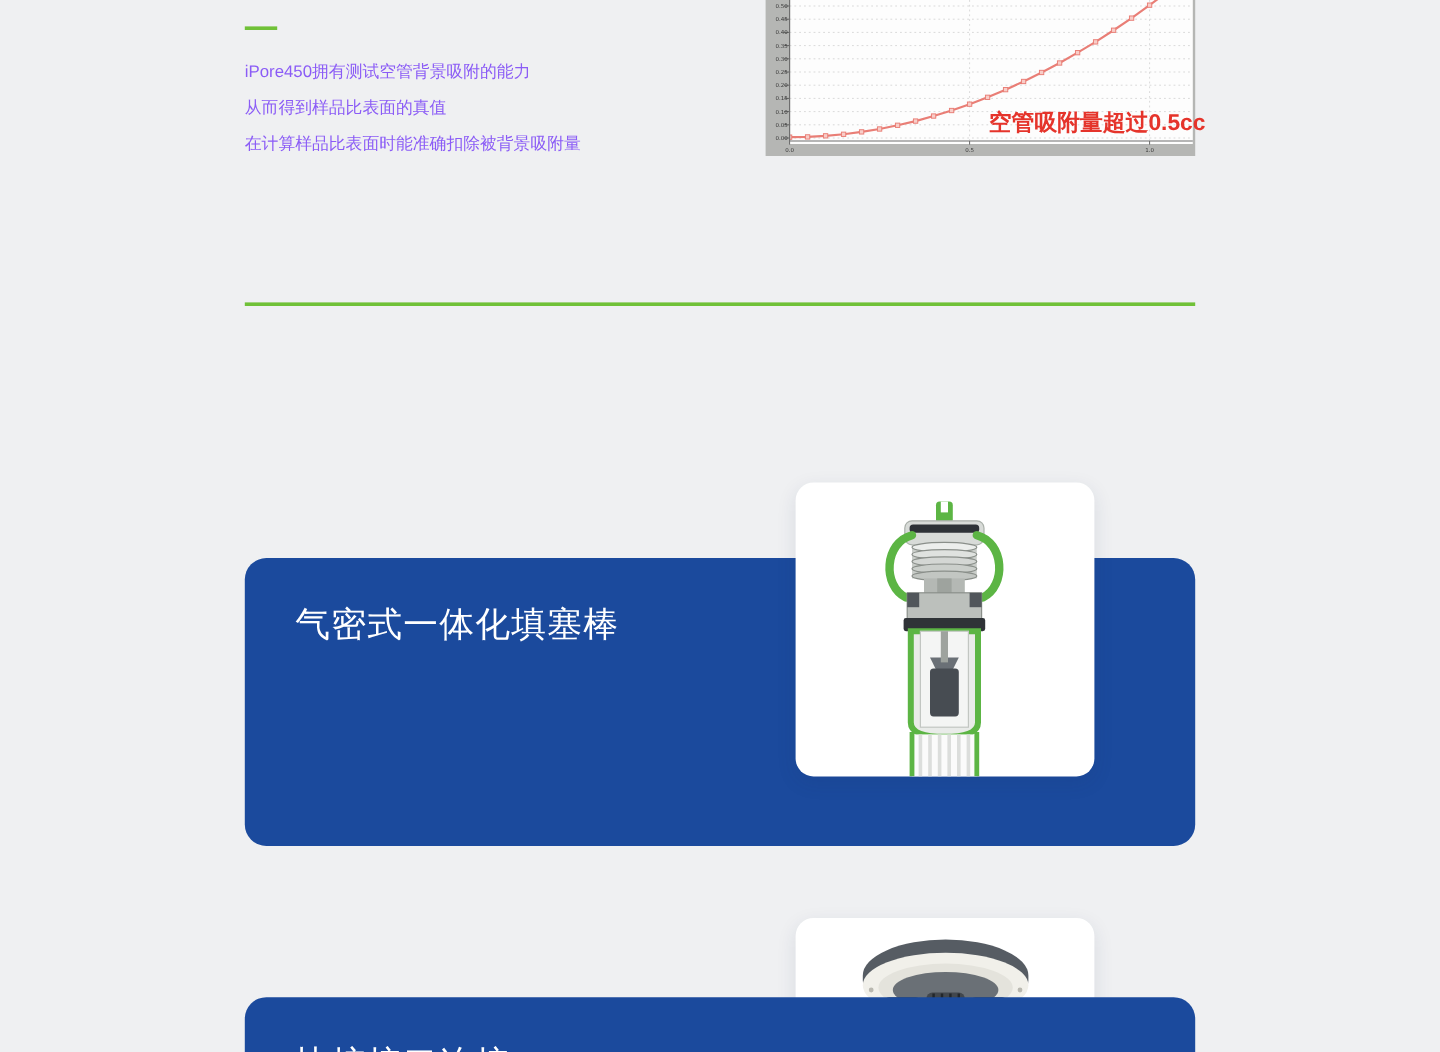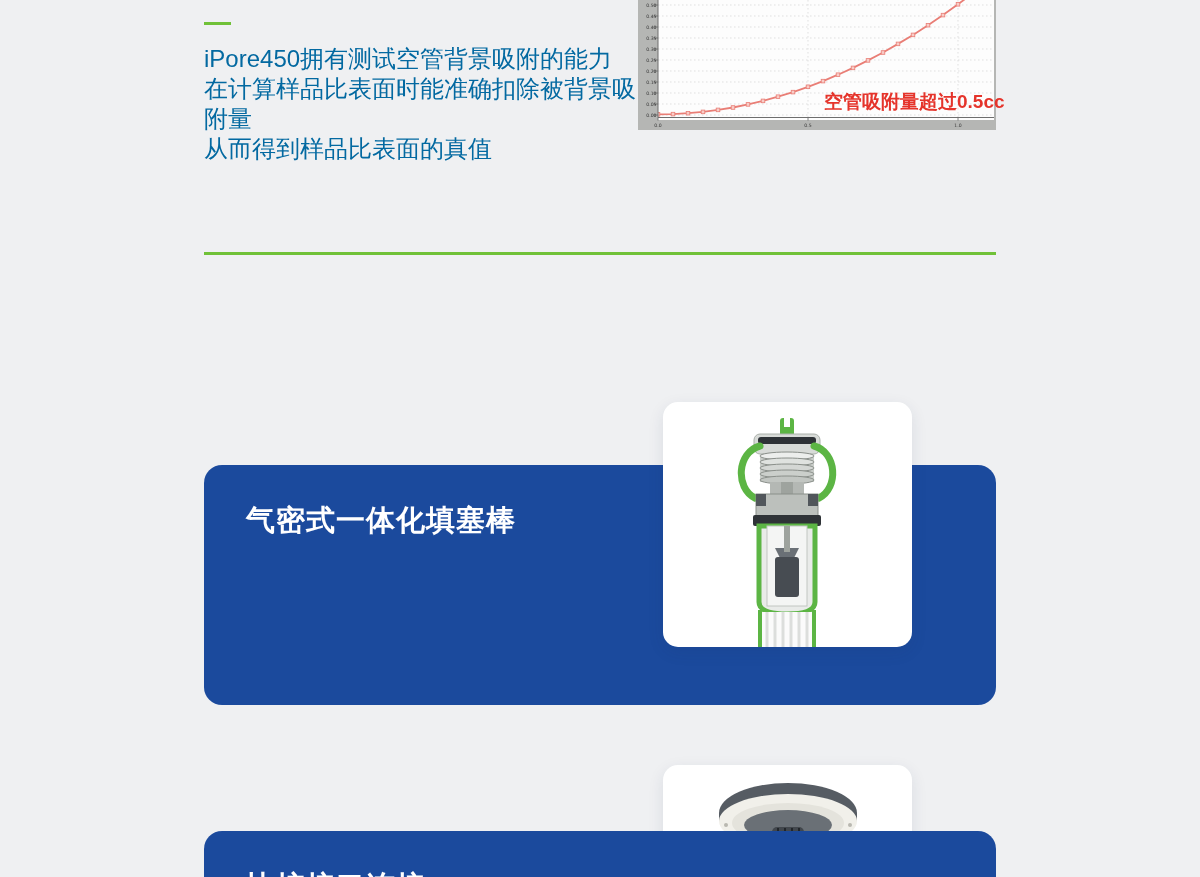--- a/index.html
+++ b/index.html
@@ -2,21 +2,21 @@
 <html><head>
 <meta charset="utf-8">
 <style>
   html,body{margin:0;padding:0;}
   body{width:1200px;height:877px;overflow:hidden;background:#eff0f2;
        font-family:"Liberation Sans","DejaVu Sans",sans-serif;position:relative;}
   .abs{position:absolute;}
 
   
   #green-dash{left:204px;top:22px;width:27px;height:3px;background:#70c138;}
-  #intro{left:204px;top:44px;width:440px;font-size:24px;line-height:30px;color:#0369a1;}
+  #intro{left:204px;top:44px;width:440px;font-size:14px;line-height:30px;color:#8b5cf6;}
 
   
   #chart{left:638px;top:0;width:358px;height:130px;background:#b5b6b4;}
   #plot{position:absolute;left:20px;top:0;width:336px;height:120px;background:#fdfdfd;}
   #chartsvg{position:absolute;left:0;top:0;}
   .grid{stroke:#d2d2d2;stroke-width:0.7;stroke-dasharray:1.5 2.5;fill:none;}
   .tick{stroke:#5f5f5f;stroke-width:0.8;}
   .axis{stroke:#6e6e6e;stroke-width:1;}
   .ylab,.xlab{font-size:4.6px;fill:#3a3a3a;font-family:"DejaVu Sans",sans-serif;}
   .curve{fill:none;stroke:#e97e76;stroke-width:1.8;}
@@ -25,42 +25,42 @@
               color:#e5342b;white-space:nowrap;}
 
   
   #divider{left:204px;top:252px;width:792px;height:3px;background:#70c138;}
 
   
   .blue-card{background:#1b4a9d;border-radius:18px;width:792px;left:204px;}
   #card1{top:465px;height:240px;}
   #card2{top:831px;height:240px;}
   .card-title{position:absolute;left:42px;top:36px;color:#fff;font-size:29px;
-              font-weight:bold;letter-spacing:1px;}
+              font-weight:normal;letter-spacing:1px;}
   .bullets{position:absolute;left:42px;top:100px;width:400px;}
   .bullet-row{display:flex;margin-bottom:4px;}
   .dot{flex:0 0 8px;width:8px;height:8px;border-radius:50%;background:#6fc13c;
        margin:8px 12px 0 0;}
   .bullet-text{color:#fff;font-size:16px;line-height:23px;width:392px;}
 
   
   .white-card{background:#fff;border-radius:15px;width:249px;left:663px;
               box-shadow:0 5px 16px rgba(25,45,90,.10);}
   #wcard1{top:402px;height:245px;}
   #wcard2{top:765px;height:245px;}
   .white-card svg{display:block;margin:0 auto;}
 </style>
 </head>
 <body>
 
 <div class="abs" id="green-dash"></div>
 <div class="abs" id="intro">
   <div>iPore450拥有测试空管背景吸附的能力</div>
+  <div>从而得到样品比表面的真值</div>
   <div>在计算样品比表面时能准确扣除被背景吸附量</div>
-  <div>从而得到样品比表面的真值</div>
 </div>
 
 <div class="abs" id="chart">
   <div id="plot"></div>
   <svg id="chartsvg" width="358" height="130" viewBox="0 0 358 130">
     <defs>
         <clipPath id="pc">
           <rect x="20" y="0" width="336" height="117.5"></rect>
         </clipPath>
       </defs>

